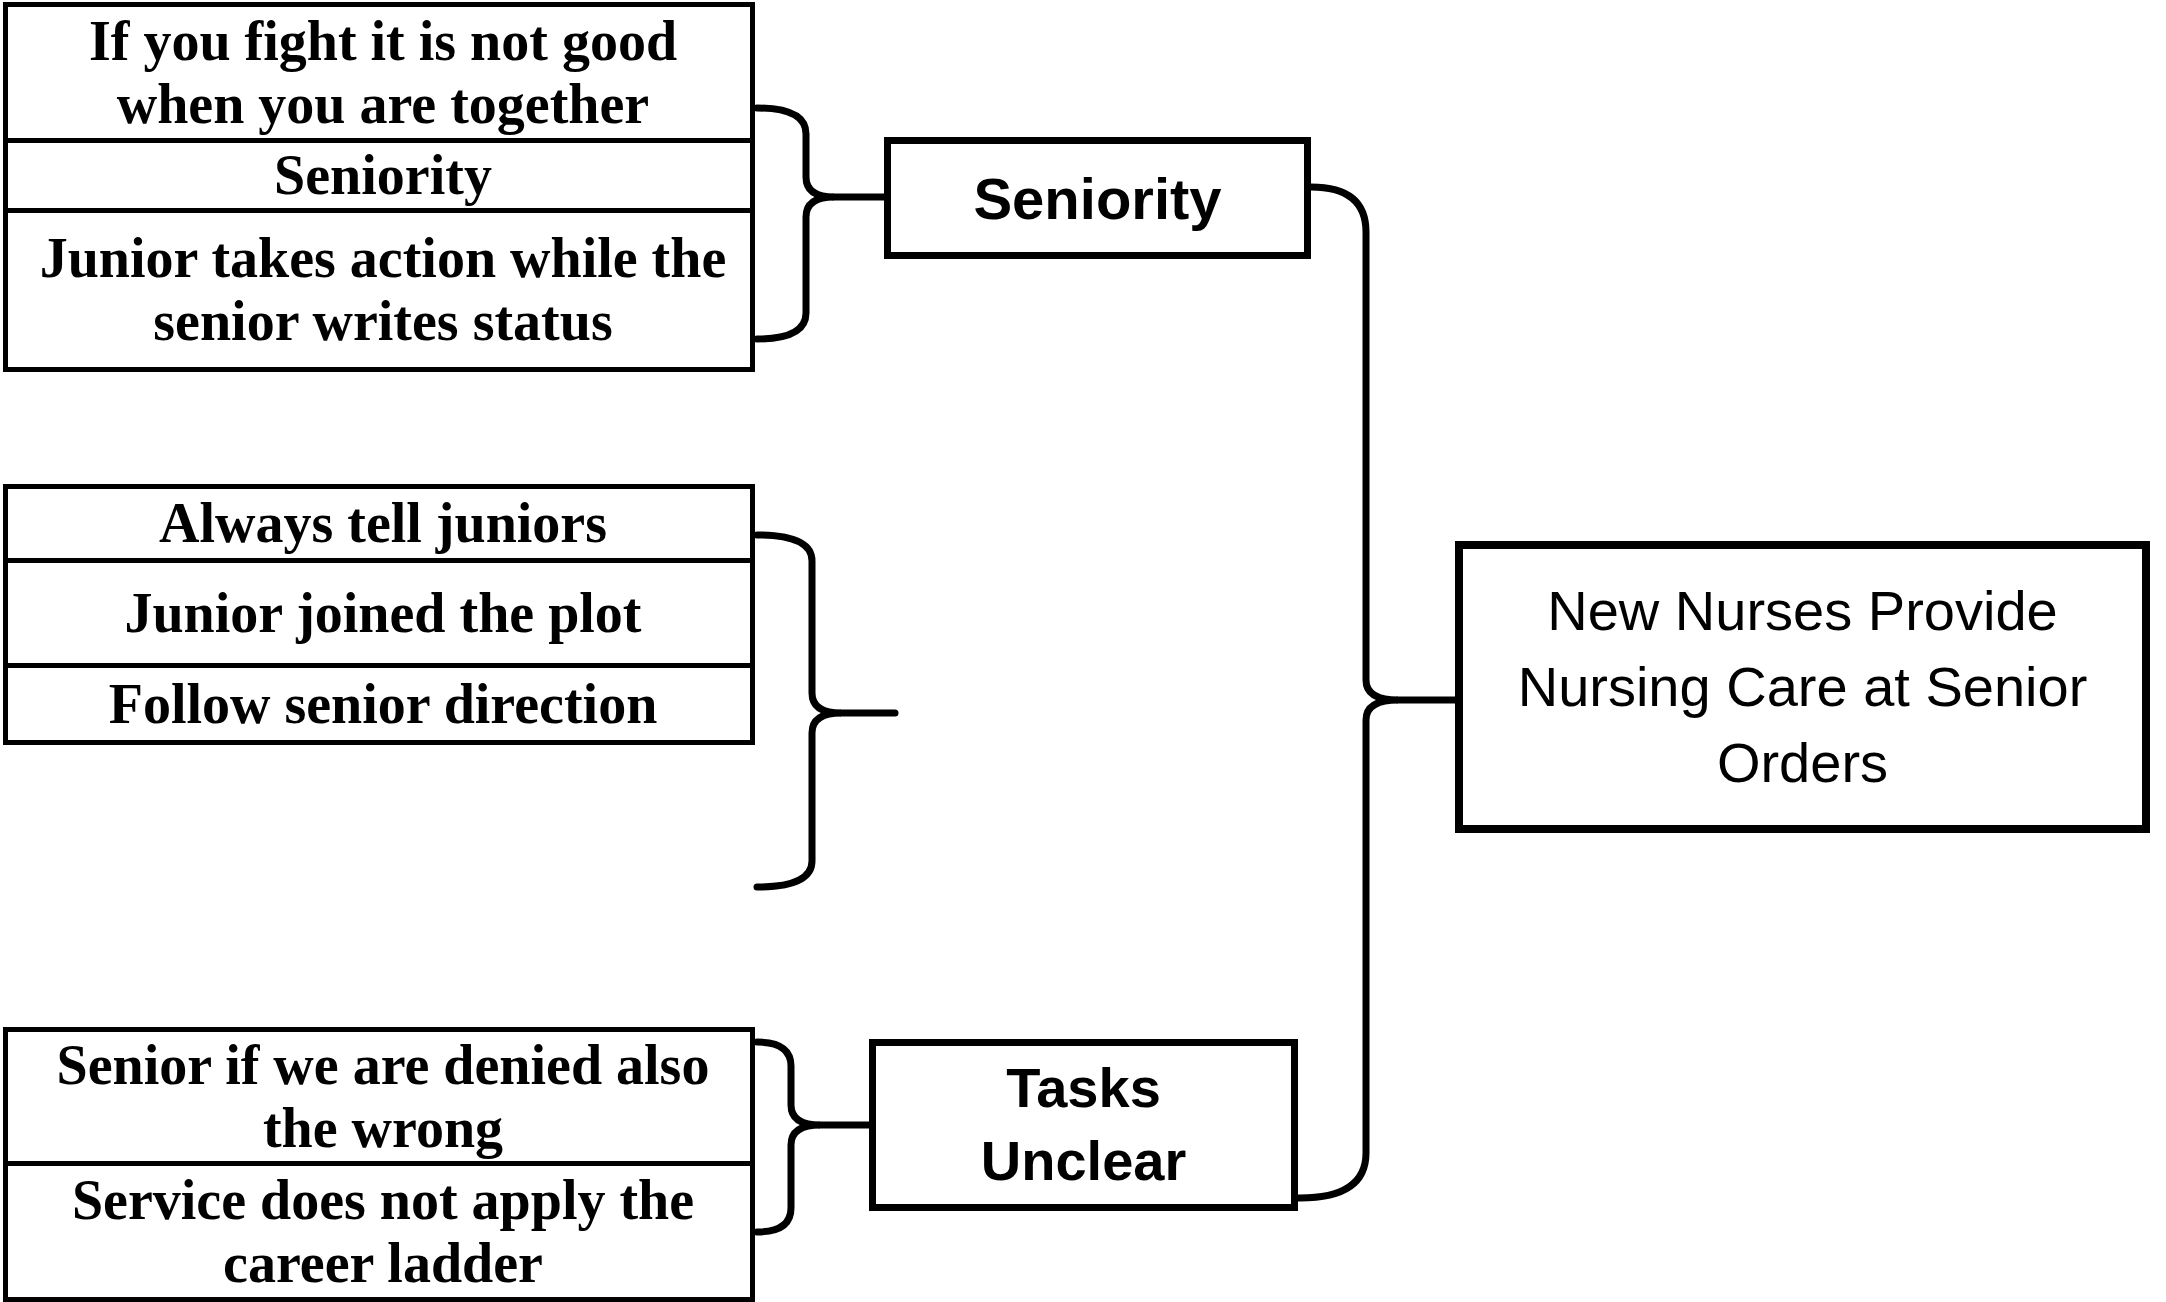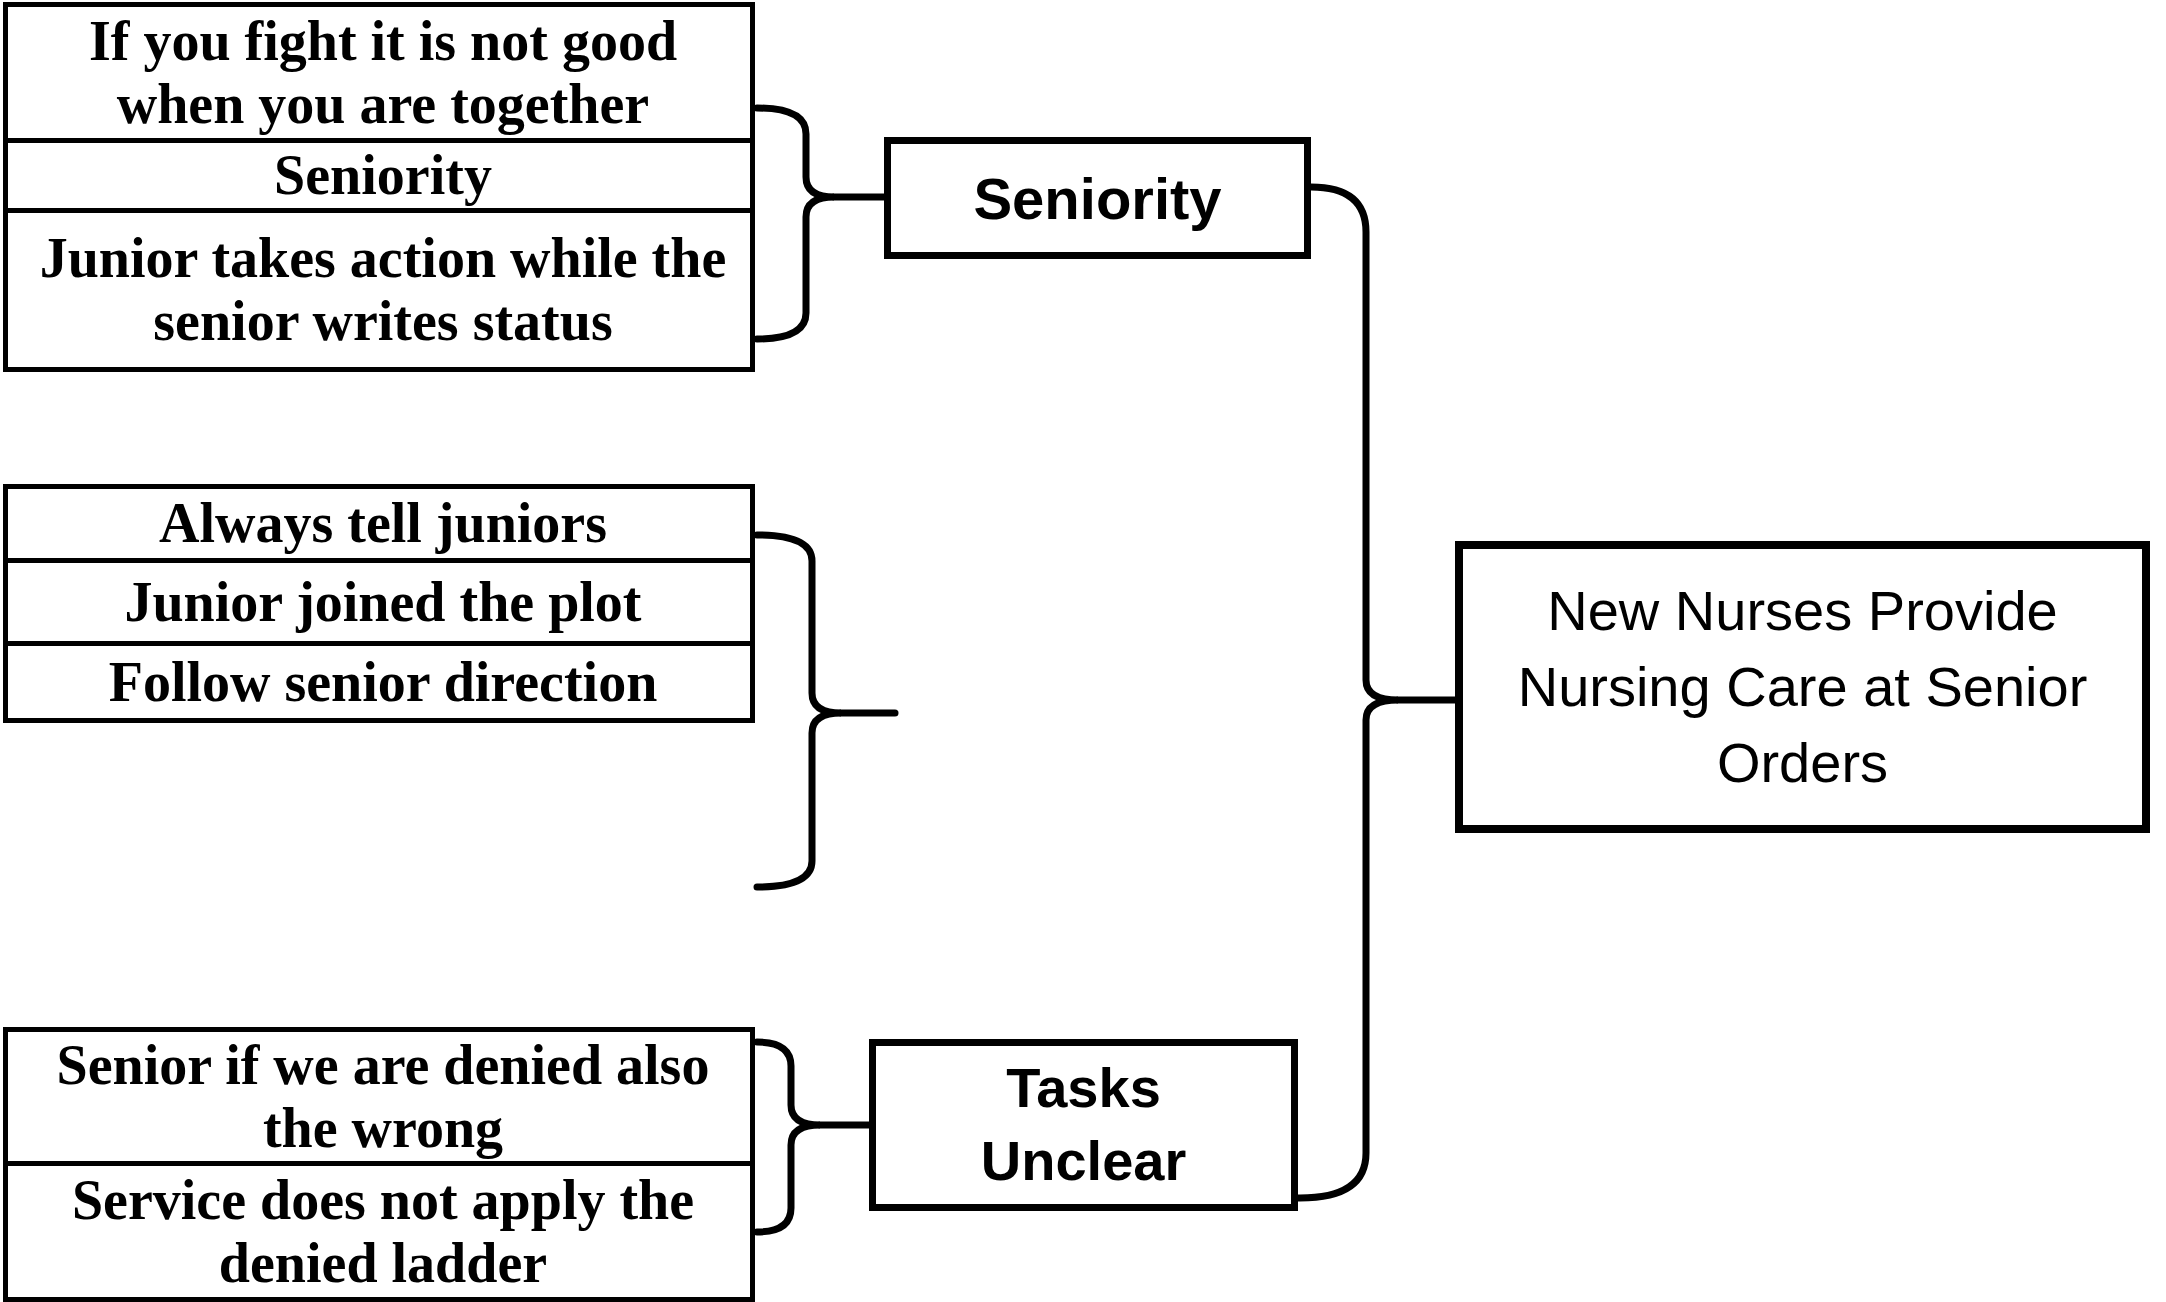--- a/index.html
+++ b/index.html
@@ -122,29 +122,29 @@
   <div class="code-group" style="top:2px">
     <div class="code-row" style="height:141px">If you fight it is not good
 when you are together</div>
     <div class="code-row" style="height:75px">Seniority</div>
     <div class="code-row" style="height:164px">Junior takes action while the
 senior writes status</div>
   </div>
 
   <div class="code-group" style="top:484px">
     <div class="code-row" style="height:79px">Always tell juniors</div>
-    <div class="code-row" style="height:88px">Junior joined the plot</div>
+    <div class="code-row" style="height:110px">Junior joined the plot</div>
     <div class="code-row" style="height:82px">Follow senior direction</div>
   </div>
 
   <div class="code-group" style="top:1027px">
     <div class="code-row" style="height:139px">Senior if we are denied also
 the wrong</div>
     <div class="code-row" style="height:141px">Service does not apply the
-denied ladder</div>
+career ladder</div>
   </div>
 
   <div class="category-box category-seniority">Seniority</div>
   <div class="category-box category-tasks">Tasks
 Unclear</div>
 
   <div class="theme-box">New Nurses Provide
 Nursing Care at Senior
 Orders</div>
 

